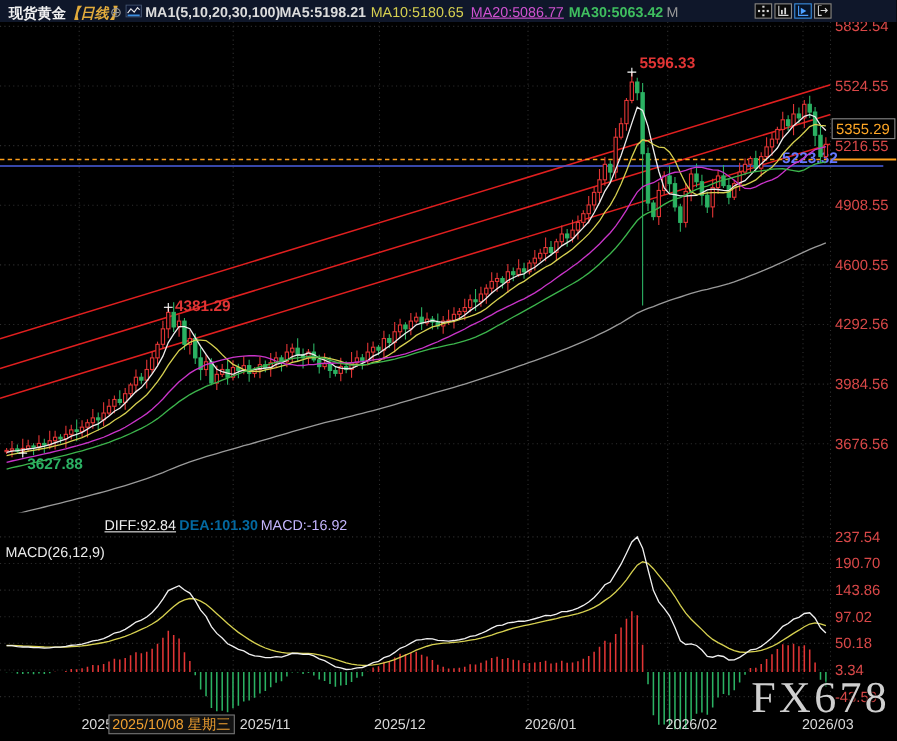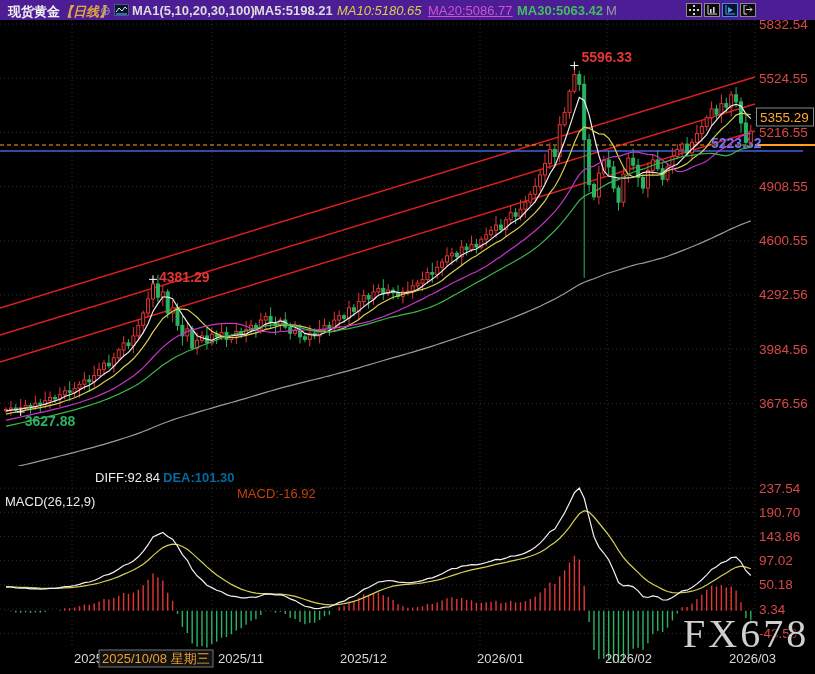--- a/index.html
+++ b/index.html
@@ -1,24 +1,24 @@
 <!DOCTYPE html>
 <html><head>
 <meta charset="utf-8">
 <style>
   html,body{margin:0;padding:0;background:#000;}
   body{width:815px;height:674px;position:relative;overflow:hidden;
        font-family:"Liberation Sans","DejaVu Sans",sans-serif;}
-  .topbar{position:absolute;left:0;top:0;width:815px;height:20px;background:#4c1d95;}
+  .topbar{position:absolute;left:0;top:0;width:815px;height:20px;background:#0f172a;}
   .topbar span{position:absolute;top:3px;font-size:13px;white-space:nowrap;}
   .tb-symbol{color:#f0f0f0;font-weight:bold;}
   .tb-period{color:#e2ab3c;font-weight:bold;font-style:italic;}
   .tb-plus{color:#9a9a9a;font-size:12px;}
   .tb-ma1,.tb-ma5{color:#dcdcdc;font-weight:bold;}
-  .tb-ma10{color:#d6d050;font-style:italic;}
+  .tb-ma10{color:#d6d050;}
   .tb-ma20{color:#d052d0;text-decoration:underline;}
   .tb-ma30{color:#3fbf5f;font-weight:bold;}
   .tb-m{color:#9a9a9a;}
   .tb-icons{position:absolute;right:59px;top:3px;display:flex;gap:2px;}
   .tb-icons .icon-box{width:16px;height:14px;border:1px solid #8a8a8a;box-sizing:border-box;
       display:flex;align-items:center;justify-content:center;background:#0a0a0a;}
   .tb-icons .icon-box.active{border-color:#3d8fe0;background:#071428;}
   .macdbar span{position:absolute;font-size:13px;white-space:nowrap;}
   .watermark{position:absolute;left:683px;top:610px;font-size:40px;letter-spacing:3px;
       color:#cfcfcf;text-shadow:1px 1px 2px #000,-1px -1px 2px #000;z-index:5;
@@ -74,23 +74,23 @@
         <polyline points="4,0 1,0 1,9 4,9" fill="none" stroke="#d8d8d8" stroke-width="1"></polyline>
         <line x1="3" y1="4.5" x2="9" y2="4.5" stroke="#d8d8d8" stroke-width="1"></line>
         <polyline points="7,2.5 9,4.5 7,6.5" fill="none" stroke="#d8d8d8" stroke-width="1"></polyline>
       </svg>
     </div>
   </div>
 </div>
 
 <div class="macdbar">
   <span style="color: rgb(236, 236, 236); left: 5px; top: 494px;">MACD(26,12,9)</span>
-  <span style="color: rgb(236, 236, 236); left: 95px; top: 470px;">DIFF:92.84</span>
+  <span style="color: rgb(236, 236, 236); left: 95px; top: 470px; text-decoration: underline;">DIFF:92.84</span>
   <span style="color: #0369a1; left: 163px; top: 470px; font-weight: bold;">DEA:101.30</span>
-  <span style="color: #c2410c; left: 237px; top: 470px; margin-top: 16px;">MACD:-16.92</span>
+  <span style="color: #c4b5fd; left: 237px; top: 470px;">MACD:-16.92</span>
 </div>
 
 <svg id="chart" width="815" height="654" viewBox="0 20 815 654" style="position:absolute;left:0;top:20px">
     <defs>
       <clipPath id="clipMain">
         <rect x="0" y="20" width="755" height="446"></rect>
       </clipPath>
       <clipPath id="clipMacd">
         <rect x="0" y="470" width="755" height="193"></rect>
       </clipPath>

